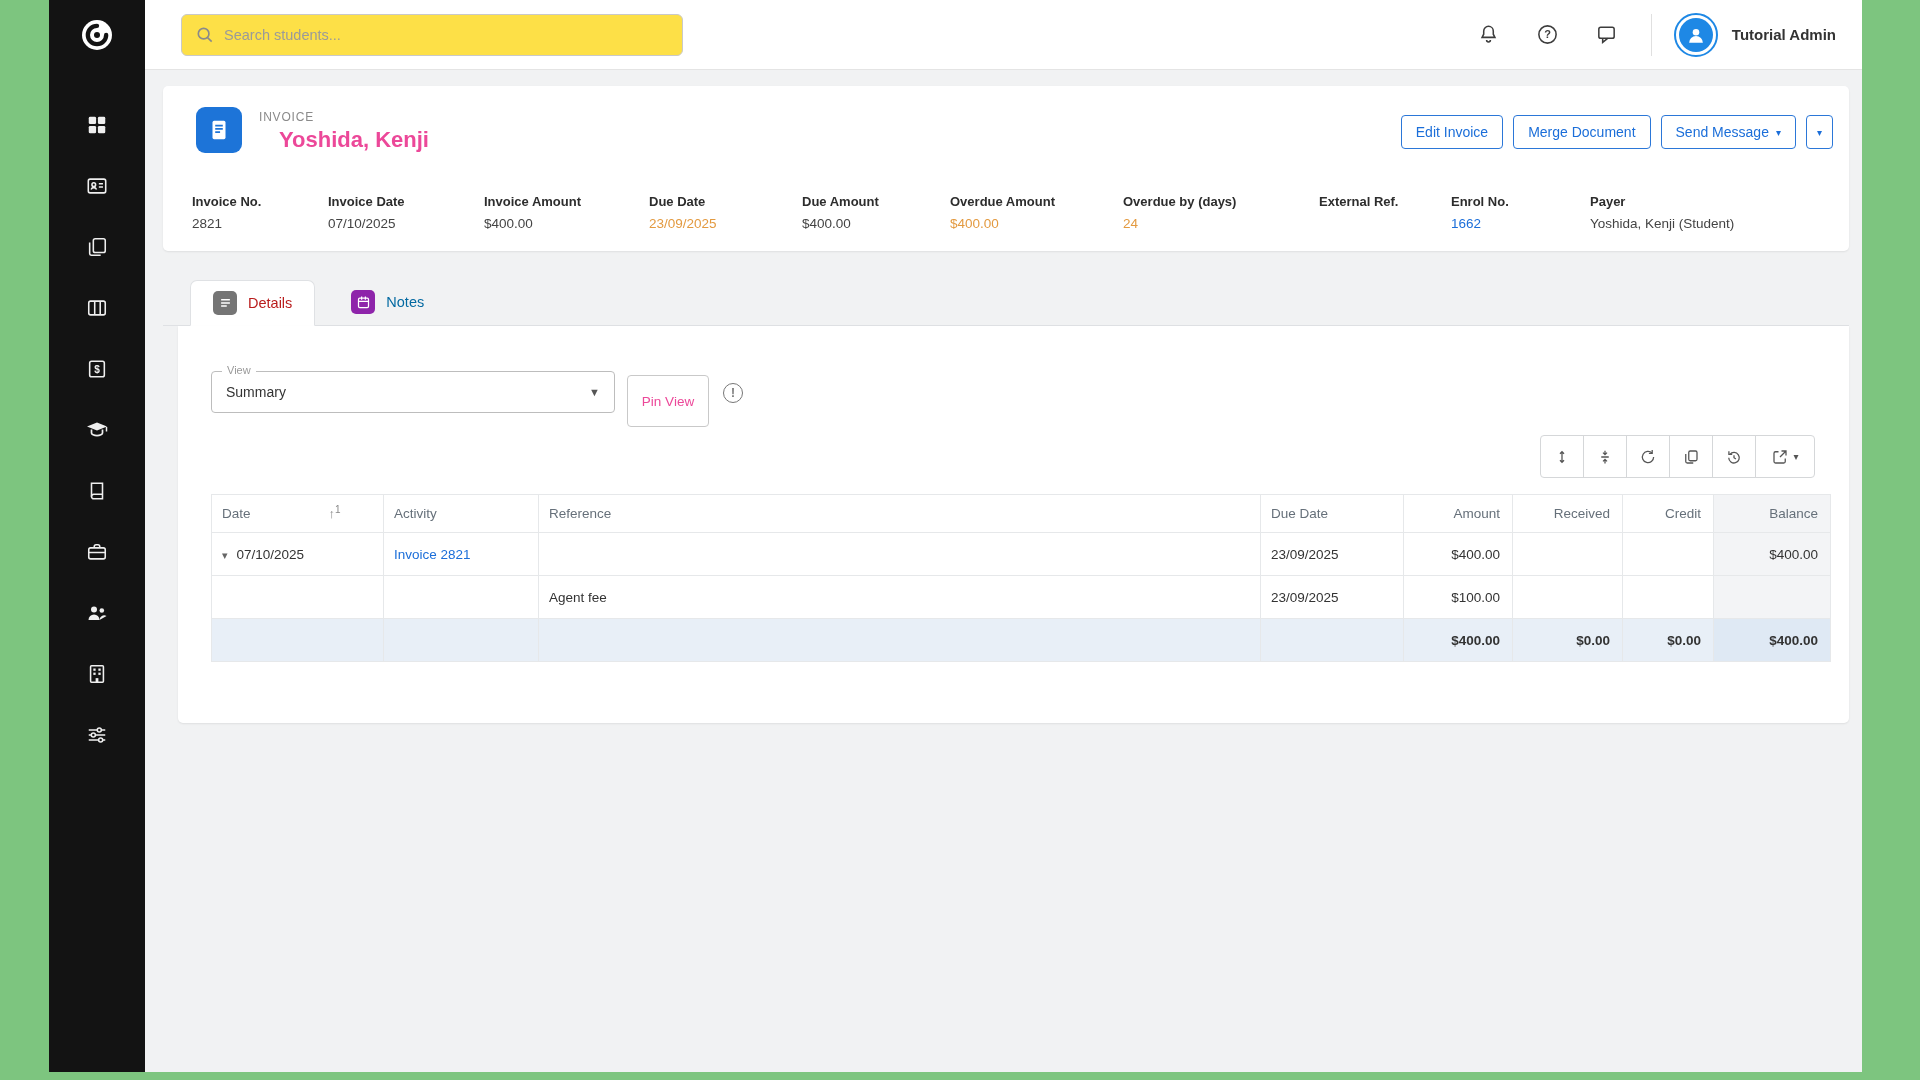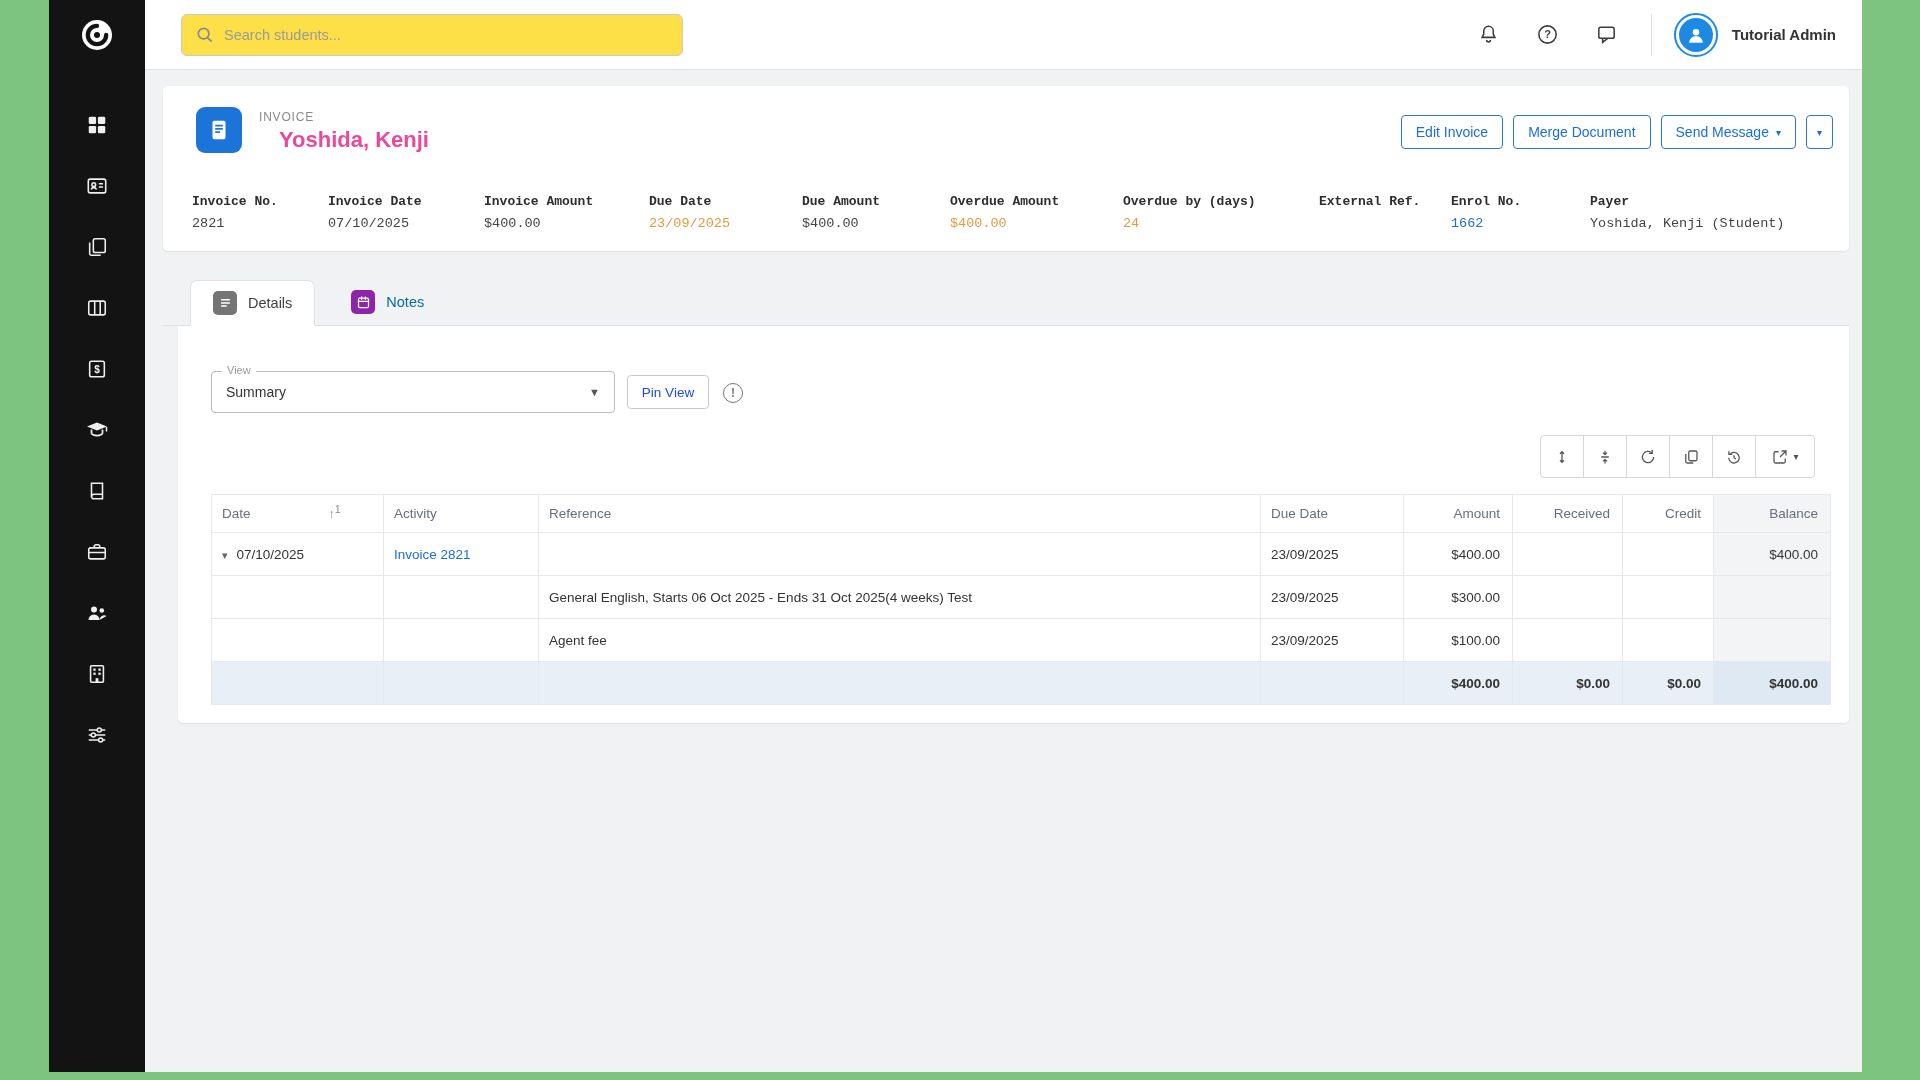--- a/index.html
+++ b/index.html
@@ -33,42 +33,42 @@
 
   
   .card { position:absolute; left:18px; top:16px; right:13px; height:165px; background:#fff; border-radius:5px; box-shadow:0 1px 2px rgba(0,0,0,.08); }
   .card-icon { position:absolute; left:33px; top:21px; width:46px; height:46px; border-radius:9px; background:#1d74d8; display:flex; align-items:center; justify-content:center; }
   .card-type { position:absolute; left:96px; top:24px; font-size:12px; letter-spacing:.8px; color:#8a8a8a; font-weight:400; }
   .card-title { position:absolute; left:96px; top:41px; font-size:22px; font-weight:700; color:#ec4899;margin-left:20px; }
   .card-actions { position:absolute; right:16px; top:29px; display:flex; gap:10px; }
   .btn-outline { height:34px; border:1px solid #2b77d8; border-radius:4px; background:#fff; color:#1b6ed9; font-size:14px; padding:0 14px; display:flex; align-items:center; gap:7px; cursor:pointer; font-family:inherit; }
   .btn-outline .caret { font-size:10px; }
   .btn-mini { padding:0 10px; }
-  .fields { position:absolute; left:29px; right:16px; top:108px; display:grid; grid-template-columns:136px 156px 165px 153px 148px 173px 196px 132px 139px 1fr;font-family:Liberation Mono, monospace; }
+  .fields { position:absolute; left:29px; right:16px; top:108px; display:grid; grid-template-columns:136px 156px 165px 153px 148px 173px 196px 132px 139px 1fr; }
   .field-label { font-size:13px; font-weight:700; color:#2d2d2d; margin-bottom:7px; }
   .field-value { font-size:13.5px; color:#444; min-height:16px; }
   .field-value.warn { color:#e39a40; }
   .field-value.link { color:#1b6ed9; cursor:pointer; }
 
   
   .tabstrip { position:absolute; left:18px; right:13px; top:209px; height:47px; display:flex; align-items:flex-end; padding-left:27px; border-bottom:1px solid #dfe1e4; }
   .tab { display:flex; align-items:center; gap:11px; padding:0 22px; height:46px; font-size:14.5px; cursor:pointer; }
-  .tab.active { background:#fff; border:1px solid #dfe1e4; border-bottom:1px solid #fff; margin-bottom:-1px; border-radius:7px 7px 0 0; color:#404040; }
+  .tab.active { background:#fff; border:1px solid #dfe1e4; border-bottom:1px solid #fff; margin-bottom:-1px; border-radius:7px 7px 0 0; color:#b91c1c; }
   .tab.inactive { color:#0369a1; margin-left:14px; }
   .tab-ico { width:24px; height:24px; border-radius:5px; display:flex; align-items:center; justify-content:center; }
   .tab-ico.gray { background:#757575; }
   .tab-ico.purple { background:#8e24aa; }
 
   
   .panel { position:absolute; left:33px; right:13px; top:256px; height:397px; background:#fff; border-radius:0 0 5px 5px; box-shadow:0 1px 2px rgba(0,0,0,.08); }
   .view-select { position:absolute; left:33px; top:45px; width:404px; height:42px; border:1px solid #bdbdbd; border-radius:4px; display:flex; align-items:center; padding:0 14px; cursor:pointer; }
   .view-float-label { position:absolute; left:10px; top:-8px; background:#fff; padding:0 5px; font-size:11px; color:#9a9a9a; }
   .view-value { font-size:14px; color:#333; }
   .view-caret { margin-left:auto; font-size:11px; color:#555; }
-  .pin-btn { position:absolute; left:449px; top:49px; height:34px; width:82px; border:1px solid #c9c9c9; border-radius:4px; background:#fff; font-size:13.5px; color:#1d4ed8; cursor:pointer; font-family:inherit; }
+  .pin-btn { position:absolute; left:449px; top:49px; height:52px; width:82px; border:1px solid #c9c9c9; border-radius:4px; background:#fff; font-size:13.5px; color:#ec4899; cursor:pointer; font-family:inherit; }
   .info-circle { position:absolute; left:545px; top:57px; width:20px; height:20px; border:1.6px solid #777; border-radius:50%; display:flex; align-items:center; justify-content:center; font-size:12px; font-weight:700; color:#777; cursor:pointer; }
 
   .toolbar { position:absolute; right:34px; top:109px; display:flex; }
   .tool-btn { width:44px; height:43px; background:#fff; border:1px solid #d5d7d9; margin-left:-1px; display:flex; align-items:center; justify-content:center; cursor:pointer; gap:4px; }
   .tool-btn:first-child { border-radius:4px 0 0 4px; margin-left:0; }
   .tool-btn:last-child { border-radius:0 4px 4px 0; width:60px; }
   .tool-caret { font-size:10px; color:#555; }
 
   
   .grid-table { position:absolute; left:33px; top:168px; border-collapse:collapse; table-layout:fixed; }
@@ -397,30 +397,20 @@
             <td></td>
             <td class="cell-warn">23/09/2025</td>
             <td class="num">$400.00</td>
             <td class="num"></td>
             <td class="num"></td>
             <td class="num shade">$400.00</td>
           </tr>
           <tr>
             <td></td>
             <td></td>
-            <td>General English, Starts 06 Oct 2025 - Ends 31 Oct 2025(4 weeks) Test</td>
-            <td class="cell-warn">23/09/2025</td>
-            <td class="num">$300.00</td>
-            <td class="num"></td>
-            <td class="num"></td>
-            <td class="num shade"></td>
-          </tr>
-          <tr>
-            <td></td>
-            <td></td>
             <td>Agent fee</td>
             <td class="cell-warn">23/09/2025</td>
             <td class="num">$100.00</td>
             <td class="num"></td>
             <td class="num"></td>
             <td class="num shade"></td>
           </tr>
           <tr class="totals">
             <td></td>
             <td></td>

